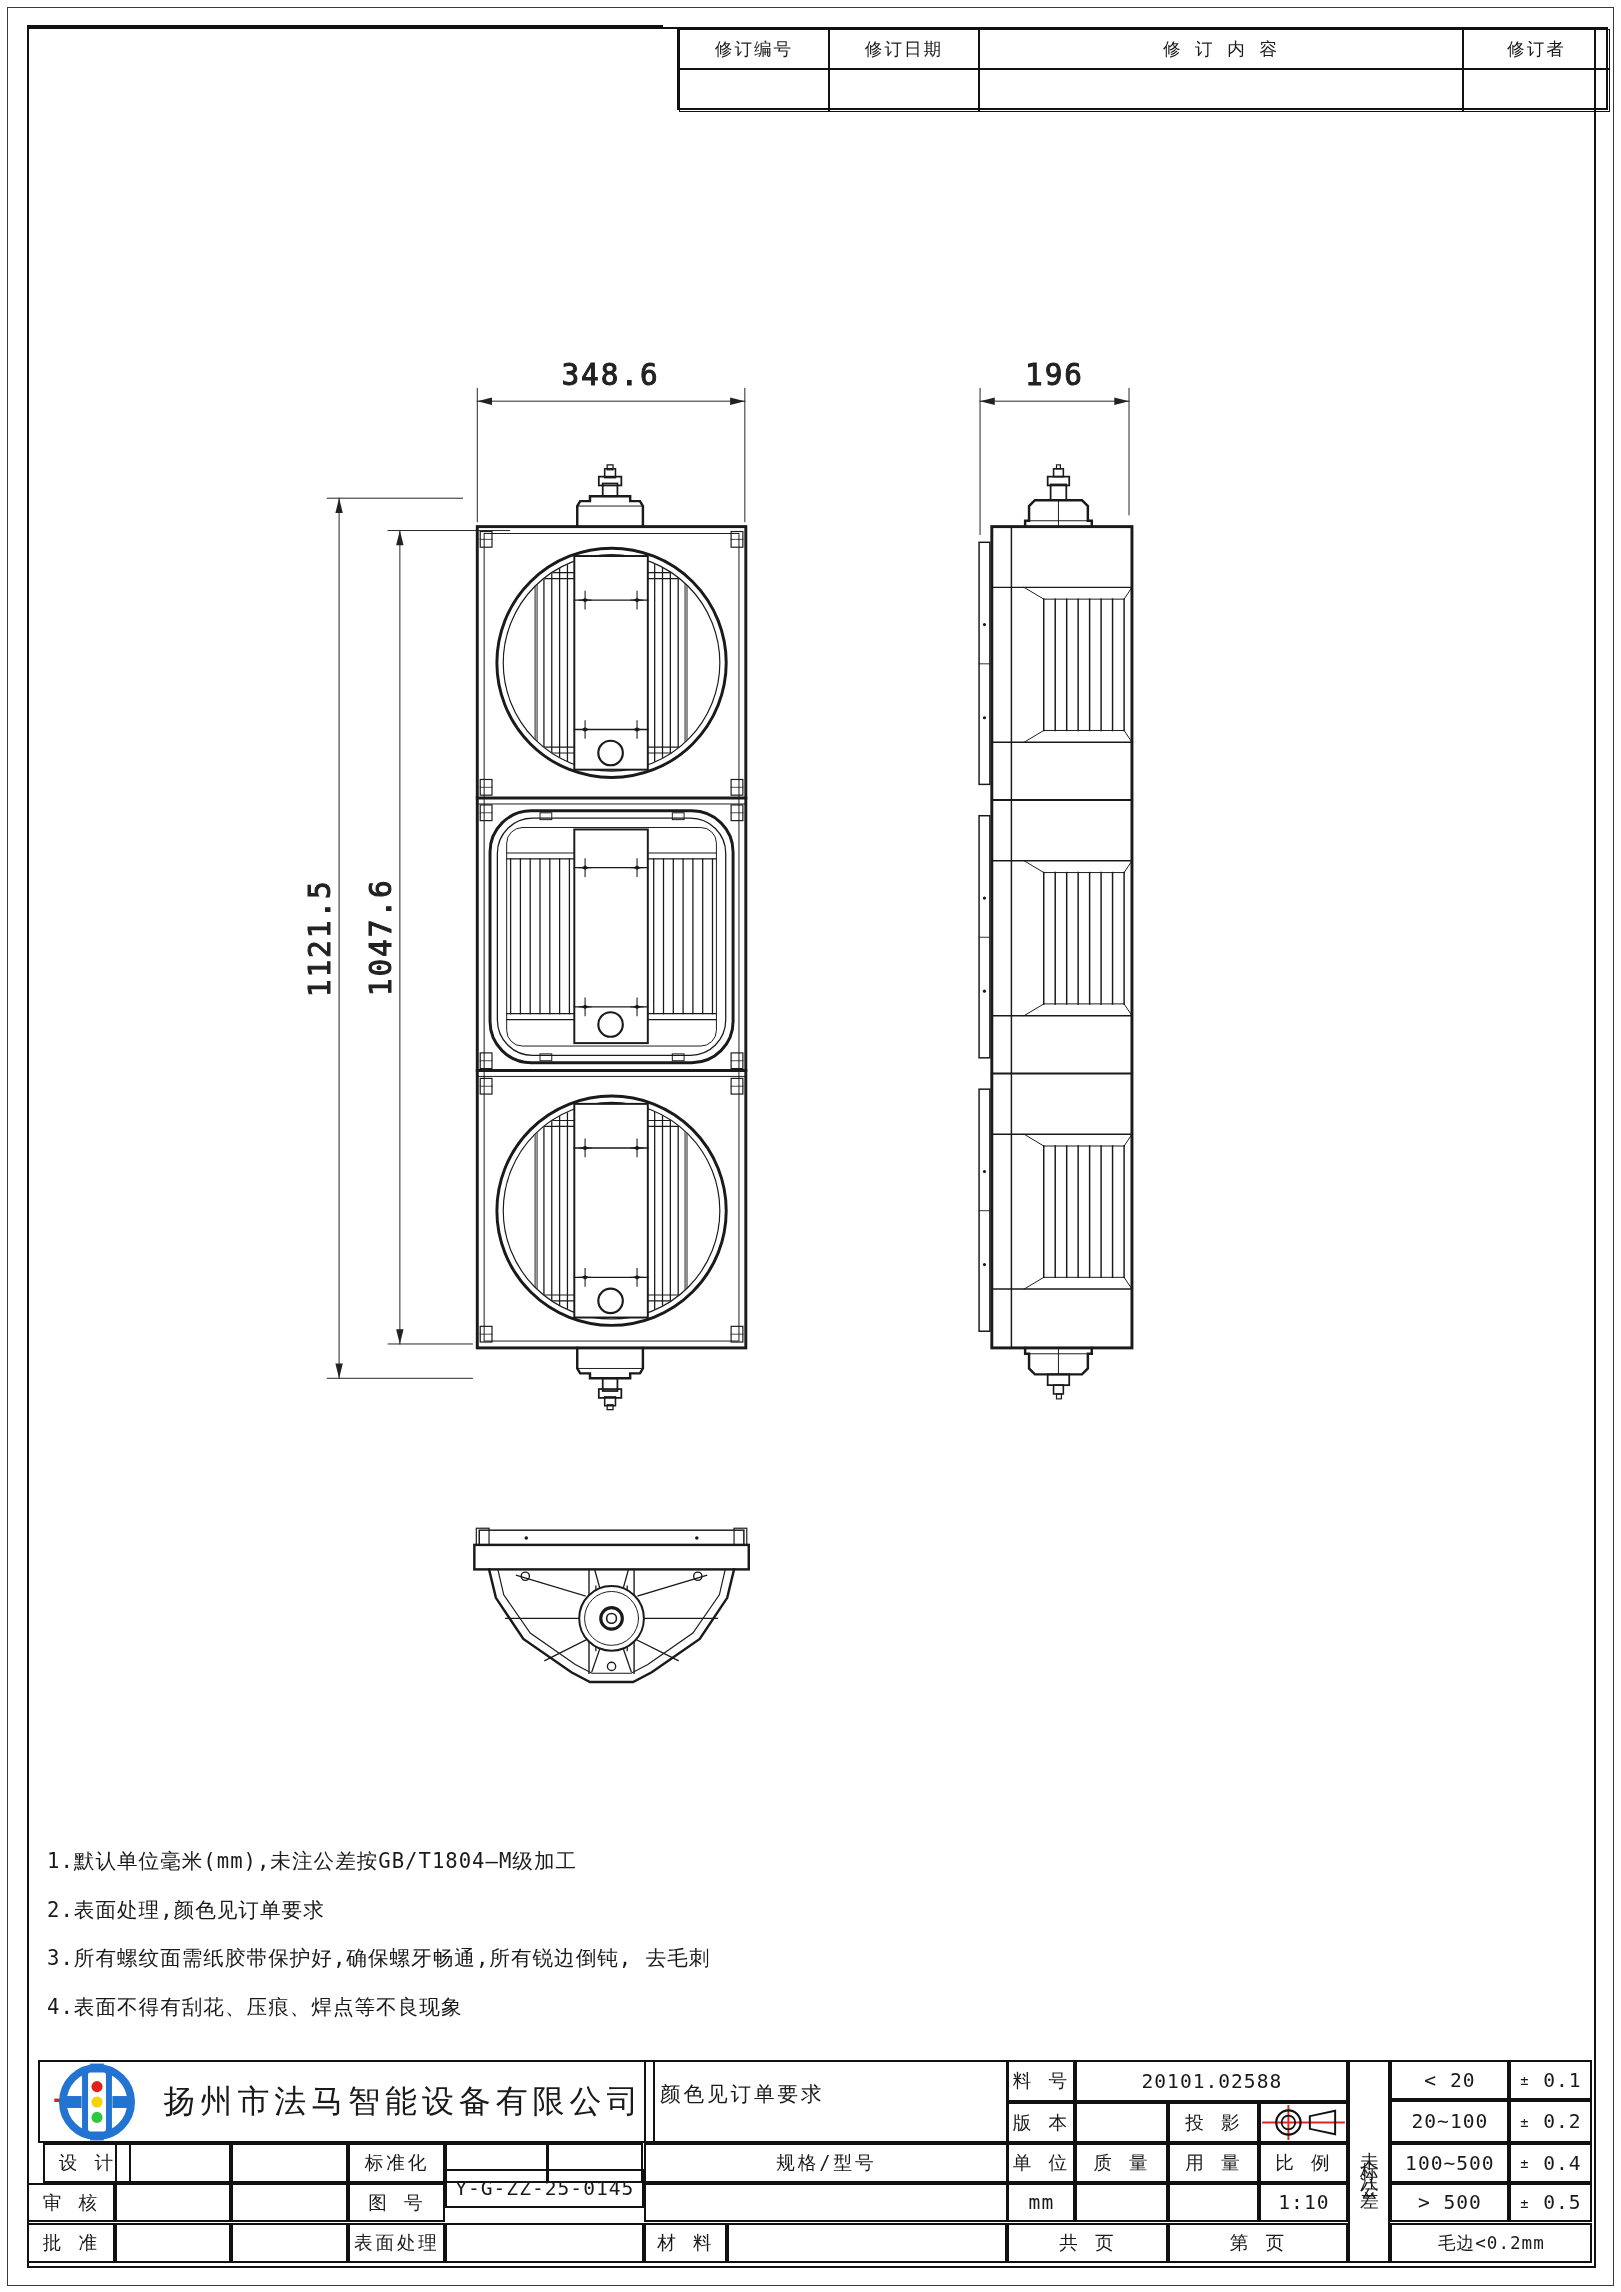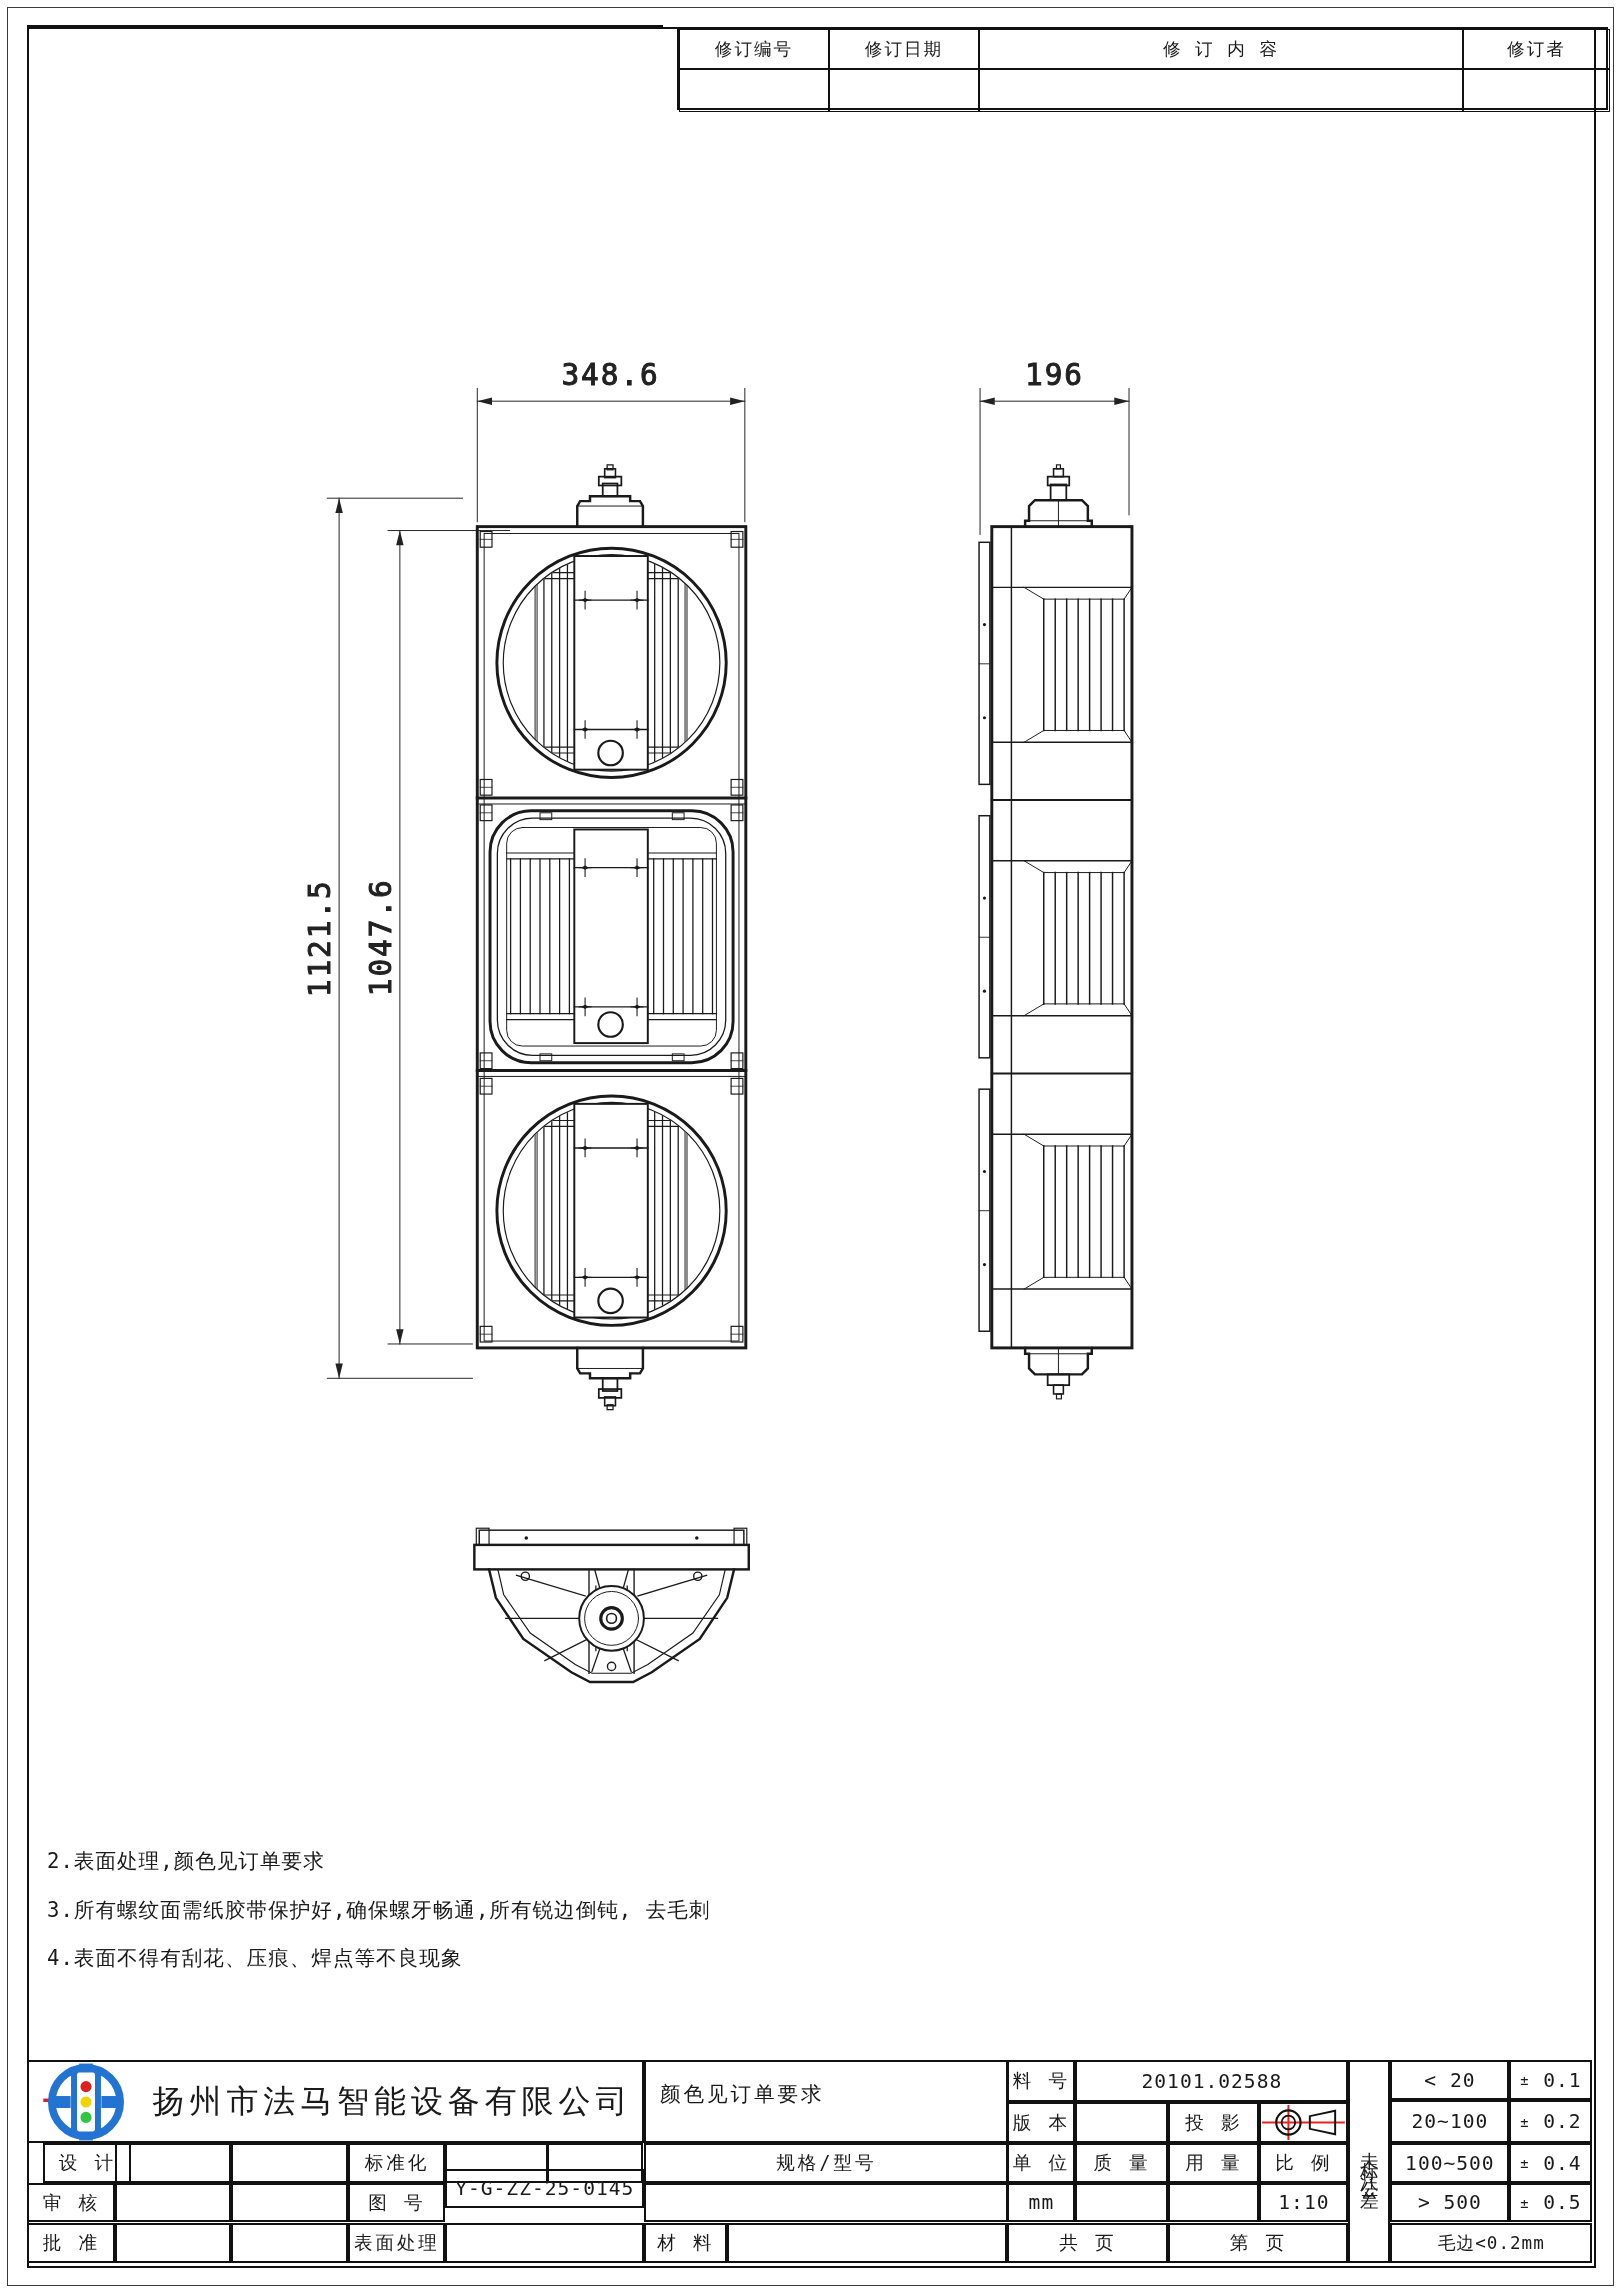--- a/index.html
+++ b/index.html
@@ -392,28 +392,29 @@
       <line x1="396" y1="541" x2="520" y2="541"></line>
       <line x1="396" y1="1371" x2="482" y2="1371"></line>
       <line x1="408" y1="541" x2="408" y2="1371"></line>
       <polygon points="408,541 404.2,556 411.8,556" fill="#222" stroke="none"></polygon>
       <polygon points="408,1371 404.2,1356 411.8,1356" fill="#222" stroke="none"></polygon>
       <text transform="translate(399,956) rotate(-90)" text-anchor="middle" font-size="30" letter-spacing="2">1047.6</text>
     </g>
   </svg>
 
   <div class="techreq">
+    <div class="tr-item">1.默认单位毫米(mm),未注公差按GB/T1804—M级加工</div>
     <div class="tr-item">2.表面处理,颜色见订单要求</div>
     <div class="tr-item">3.所有螺纹面需纸胶带保护好,确保螺牙畅通,所有锐边倒钝, 去毛刺</div>
     <div class="tr-item">4.表面不得有刮花、压痕、焊点等不良现象</div>
   </div>
 
   <div class="tblock">
 
-    <div class="tb left company-cell" style="left:0;top:0;width:617px;height:83px;font-family:Liberation Serif, serif;">
+    <div class="tb left company-cell" style="left:11px;top:0;width:617px;height:83px;font-family:Liberation Serif, serif;">
       <svg width="86" height="82" viewBox="0 0 100 96">
         <rect x="0" y="44" width="13" height="4" fill="#e01f1f"></rect>
         <circle cx="50" cy="48" r="40" fill="none" stroke="#2374d2" stroke-width="9"></circle>
         <rect x="7" y="41" width="25" height="14" fill="#2374d2"></rect>
         <rect x="68" y="41" width="25" height="14" fill="#2374d2"></rect>
         <rect x="42" y="3" width="16" height="10" fill="#2374d2"></rect>
         <rect x="42" y="83" width="16" height="10" fill="#2374d2"></rect>
         <rect x="36" y="10" width="28" height="76" rx="6" fill="#fff" stroke="#2374d2" stroke-width="7"></rect>
         <g>
           <circle cx="50" cy="30" r="6.5" fill="#e01f1f"></circle>

